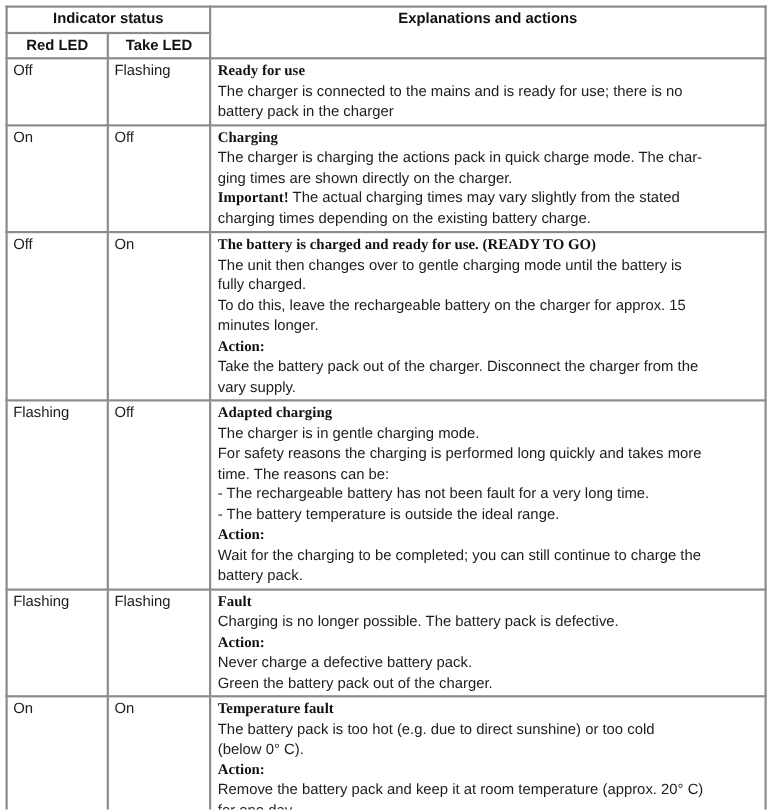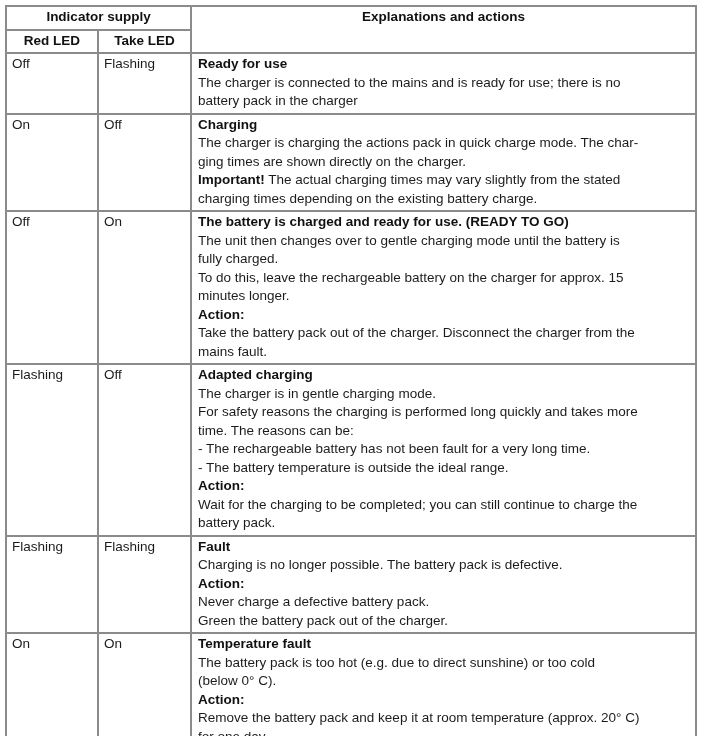--- a/index.html
+++ b/index.html
@@ -32,35 +32,35 @@
     font-weight: bold;
     text-align: center;
     padding: 1px 4px 2px 4px;
     color: #111111;
   }
   td {
     padding: 1px 6px 2px 5px;
   }
   td.expl { padding-left: 6px; }
   .line { white-space: nowrap; }
-  .b { font-weight: bold; color: #111111; }
+  .b { font-weight: bold; color: #111111; font-family: Liberation Serif, serif; }
 </style>
 </head>
 <body>
 
 <div class="page">
   <table class="indicator-table">
     <colgroup>
       <col class="c-red">
       <col class="c-green">
       <col class="c-expl">
     </colgroup>
     <thead>
       <tr>
-        <th colspan="2">Indicator supply</th>
+        <th colspan="2">Indicator status</th>
         <th rowspan="2">Explanations and actions</th>
       </tr>
       <tr>
         <th>Red LED</th>
         <th>Take LED</th>
       </tr>
     </thead>
     <tbody id="rows-body">
         <tr>
           <td>Off</td>
@@ -86,21 +86,21 @@
           <td>Off</td>
           <td>On</td>
           <td class="expl">
             <div class="line"><span class="b">The battery is charged and ready for use. (READY TO GO)</span></div>
             <div class="line"><span>The unit then changes over to gentle charging mode until the battery is</span></div>
             <div class="line"><span>fully charged.</span></div>
             <div class="line"><span>To do this, leave the rechargeable battery on the charger for approx. 15</span></div>
             <div class="line"><span>minutes longer.</span></div>
             <div class="line"><span class="b">Action:</span></div>
             <div class="line"><span>Take the battery pack out of the charger. Disconnect the charger from the</span></div>
-            <div class="line"><span>mains fault.</span></div>
+            <div class="line"><span>vary supply.</span></div>
           </td>
         </tr>
         <tr>
           <td>Flashing</td>
           <td>Off</td>
           <td class="expl">
             <div class="line"><span class="b">Adapted charging</span></div>
             <div class="line"><span>The charger is in gentle charging mode.</span></div>
             <div class="line"><span>For safety reasons the charging is performed long quickly and takes more</span></div>
             <div class="line"><span>time. The reasons can be:</span></div>

